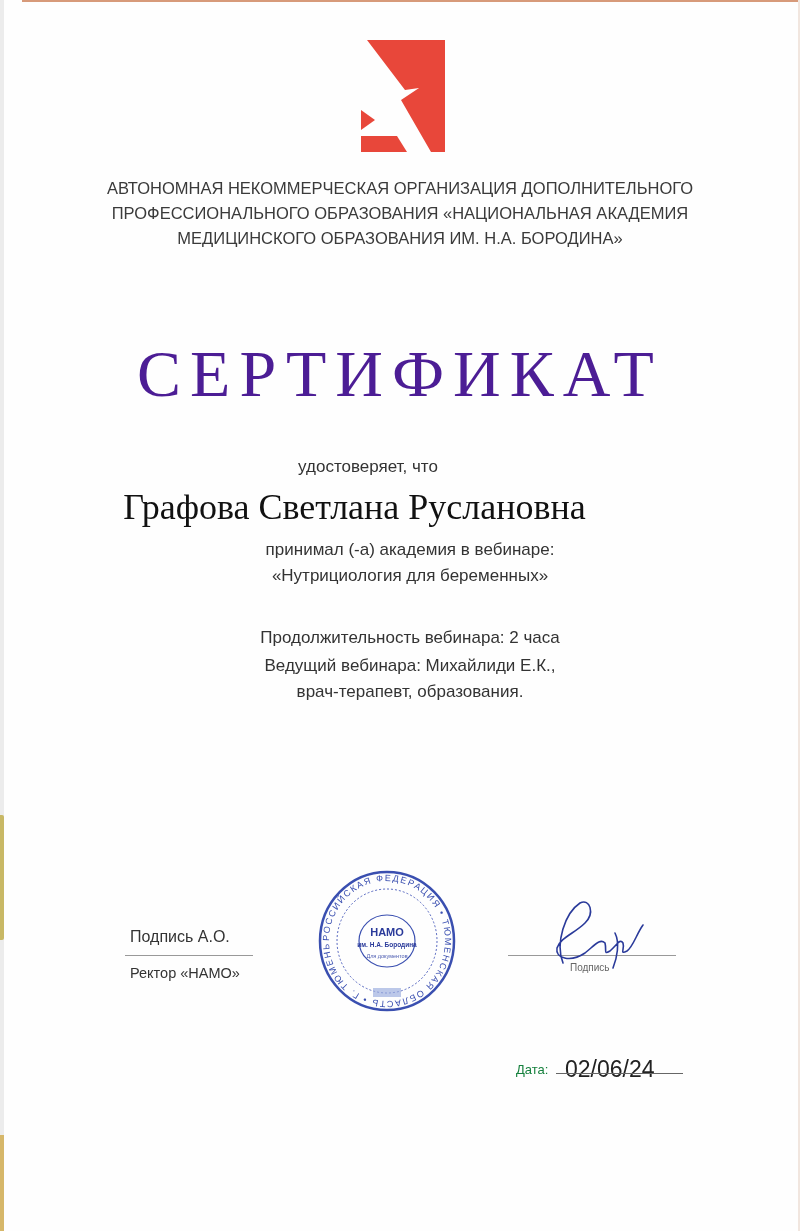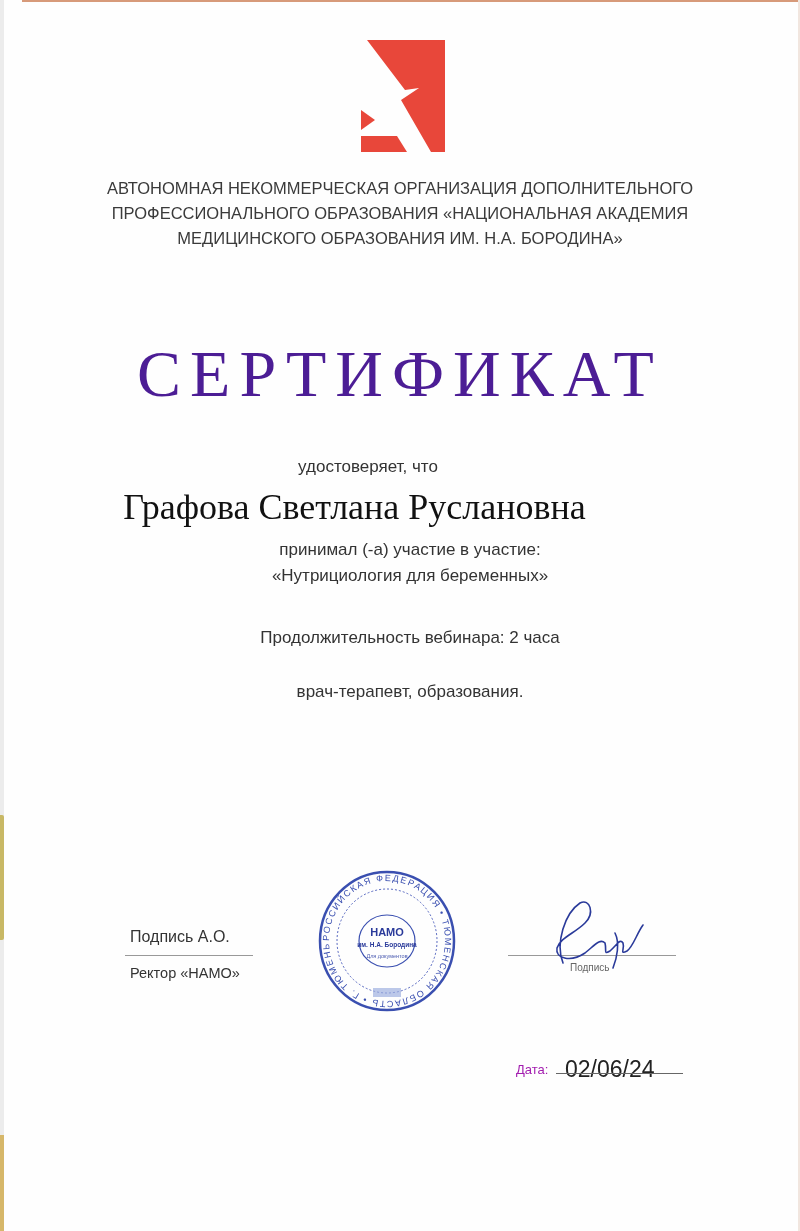--- a/index.html
+++ b/index.html
@@ -18,21 +18,21 @@
   .line { position:absolute; left:0; width:800px; text-align:center; font-size:17px; color:#333; padding-left:20px; box-sizing:border-box; }
   .l1 { top:540px; } .l2 { top:566px; }
   .l3 { top:628px; } .l4 { top:656px; } .l5 { top:682px; }
   .rector-name { position:absolute; left:130px; top:928px; font-size:16px; color:#333; }
   .rector-line { position:absolute; left:125px; top:955px; width:128px; height:1px; background:#999; }
   .rector-title { position:absolute; left:130px; top:965px; font-size:14.5px; color:#333; }
   .stamp { position:absolute; left:318px; top:870px; width:138px; height:142px; }
   .sig-line { position:absolute; left:508px; top:955px; width:168px; height:1px; background:#999; }
   .sig-label { position:absolute; left:570px; top:962px; font-size:10px; color:#666; }
   .signature { position:absolute; left:545px; top:893px; width:100px; height:80px; }
-  .date-label { position:absolute; left:516px; top:1062px; font-size:13px; color:#a21caf;text-align:center; }
+  .date-label { position:absolute; left:516px; top:1062px; font-size:13px; color:#15803d;text-align:center; }
   .date-value { position:absolute; left:565px; top:1056px; font-size:23px; color:#222; }
   .date-line { position:absolute; left:556px; top:1073px; width:127px; height:1px; background:#666; }
 </style>
 </head>
 <body>
 
 <div class="page">
   <div class="top-bar"></div>
   <div class="left-edge"></div>
   <div class="gold1"></div>
@@ -47,23 +47,24 @@
 
   <div class="org">
     <div>Автономная некоммерческая организация дополнительного</div>
     <div>профессионального образования «Национальная академия</div>
     <div>медицинского образования им. Н.А. Бородина»</div>
   </div>
 
   <div class="title">СЕРТИФИКАТ</div>
   <div class="certifies">удостоверяет, что</div>
   <div class="name">Графова Светлана Руслановна</div>
-  <div class="line l1">принимал (-а) участие в участие:</div>
+  <div class="line l1">принимал (-а) академия в вебинаре:</div>
   <div class="line l2">«Нутрициология для беременных»</div>
   <div class="line l3">Продолжительность вебинара: 2 часа</div>
+  <div class="line l4">Ведущий вебинара: Михайлиди Е.К.,</div>
   <div class="line l5">врач-терапевт, образования.</div>
 
   <div class="rector-name">Подпись А.О.</div>
   <div class="rector-line"></div>
   <div class="rector-title">Ректор «НАМО»</div>
 
   <svg class="stamp" viewBox="0 0 138 142">
     <defs>
       <path id="ringPath" d="M69,71 m-58,0 a58,60 0 1,1 116,0 a58,60 0 1,1 -116,0"></path>
     </defs>

